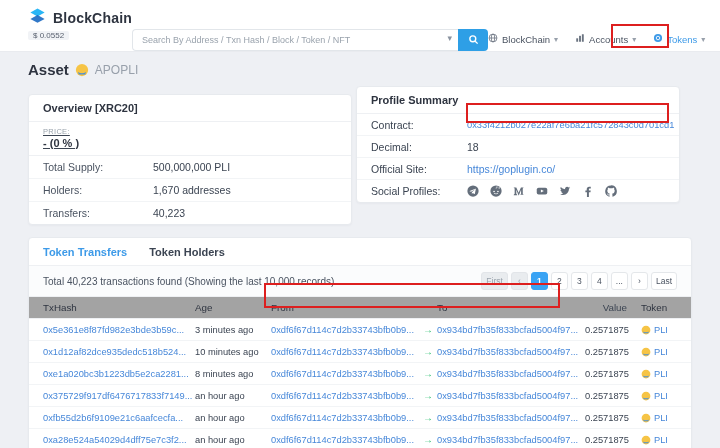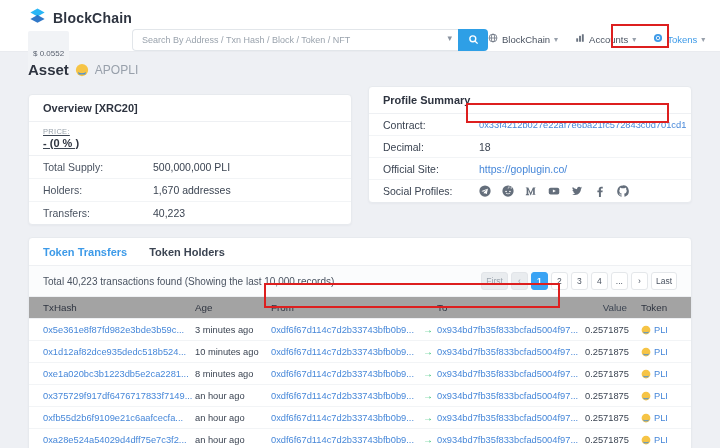--- a/index.html
+++ b/index.html
@@ -6,21 +6,21 @@
   html,body { width:720px; height:448px; overflow:hidden; }
   body {
     font-family: "Liberation Sans", sans-serif;
     background:#eef0f4; color:#3b4452; position:relative; font-size:11px;
   }
   
   .topbar { background:#fff; border-bottom:1px solid #e9ebef; height:52px; padding:0 28px; display:flex; justify-content:space-between; }
   .brand-block { padding-top:7px; }
   .brand { display:flex; align-items:center; gap:6px; cursor:pointer; }
   .brand-name { font-size:14px; font-weight:bold; color:#2e3440; letter-spacing:.2px; }
-  .price-badge { display:inline-block; margin-top:3px; font-size:8px; color:#5a6270; background:#f1f3f6; padding:18px 5px; border-radius:2px; }
+  .price-badge { display:inline-block; margin-top:3px; font-size:8px; color:#5a6270; background:#f1f3f6; padding:0 5px; border-radius:2px; }
   .right-head { display:flex; flex-direction:row; align-items:flex-end; }
   .search-row { display:flex; margin-top:6px; }
   .search-wrap { position:relative; width:326px; }
   .search-input { width:100%; height:22px; border:1px solid #e2e6ea; border-radius:4px 0 0 4px; border-right:none; padding:0 18px 0 9px; font-size:9px; color:#3b4452; font-family:"Liberation Sans",sans-serif; background:#fff; }
   .search-input::placeholder { color:#9aa3ad; }
   .search-caret { position:absolute; right:6px; top:4px; color:#8a93a0; font-size:9px; }
   .search-btn { width:30px; height:22px; background:#2e9fe6; border:none; border-radius:0 4px 4px 0; cursor:pointer; display:flex; align-items:center; justify-content:center; }
   .nav-row { display:flex; align-items:center; gap:17px; height:24px; margin-top:2px; }
   .nav-item { display:flex; align-items:center; gap:4px; font-size:9.5px; color:#4a5361; cursor:pointer; }
   .nav-item .caret { font-size:8px; color:#98a0ab; }
@@ -28,21 +28,21 @@
   .toggle-group { display:flex; align-items:center; gap:6px; }
   .toggle { width:32px; height:15px; background:#e7e9ec; border-radius:8px; position:relative; cursor:pointer; box-shadow:inset 0 0 2px rgba(0,0,0,.08); }
   .toggle-knob { position:absolute; left:1px; top:1px; width:13px; height:13px; border-radius:50%; background:#fff; box-shadow:0 1px 2px rgba(0,0,0,.25); }
   .toggle-label { font-size:8.5px; font-weight:bold; color:#2e3440; }
   .apis { font-size:9.5px; color:#4a5361; cursor:pointer; }
   
   .content { padding:0 28px; }
   .page-title { display:flex; align-items:center; gap:6px; margin:9px 0 8px; }
   .page-title h1 { font-size:15px; font-weight:bold; color:#2e3440; }
   .token-name { font-size:12px; color:#98a0ab; }
-  .cards { display:flex; gap:16px; align-items:flex-start; }
+  .cards { display:flex; gap:4px; align-items:flex-start; }
   .card { background:#fff; border:1px solid #e7eaee; border-radius:4px; box-shadow:0 1px 2px rgba(40,50,70,.04); }
   .card-h { font-size:11px; font-weight:bold; color:#2e3440; padding:7px 14px; border-bottom:1px solid #eef0f3; }
   .card-ov { width:324px; margin-top:8px; }
   .price-block { padding:5px 14px 6px; border-bottom:1px solid #eef0f3;text-decoration:underline; }
   .price-label { font-size:7.5px; color:#9aa3ad; letter-spacing:.3px; }
   .price-value { font-size:11px; font-weight:bold; color:#2e3440; margin-top:1px; }
   .kv { display:grid; grid-template-columns:110px auto; padding:5px 14px; border-bottom:1px solid #f2f4f6; font-size:10.5px; align-items:center; min-height:20px; }
   .kv:last-child { border-bottom:none; }
   .kv .k { color:#4a5361; }
   .kv .v { color:#3b4452; }

